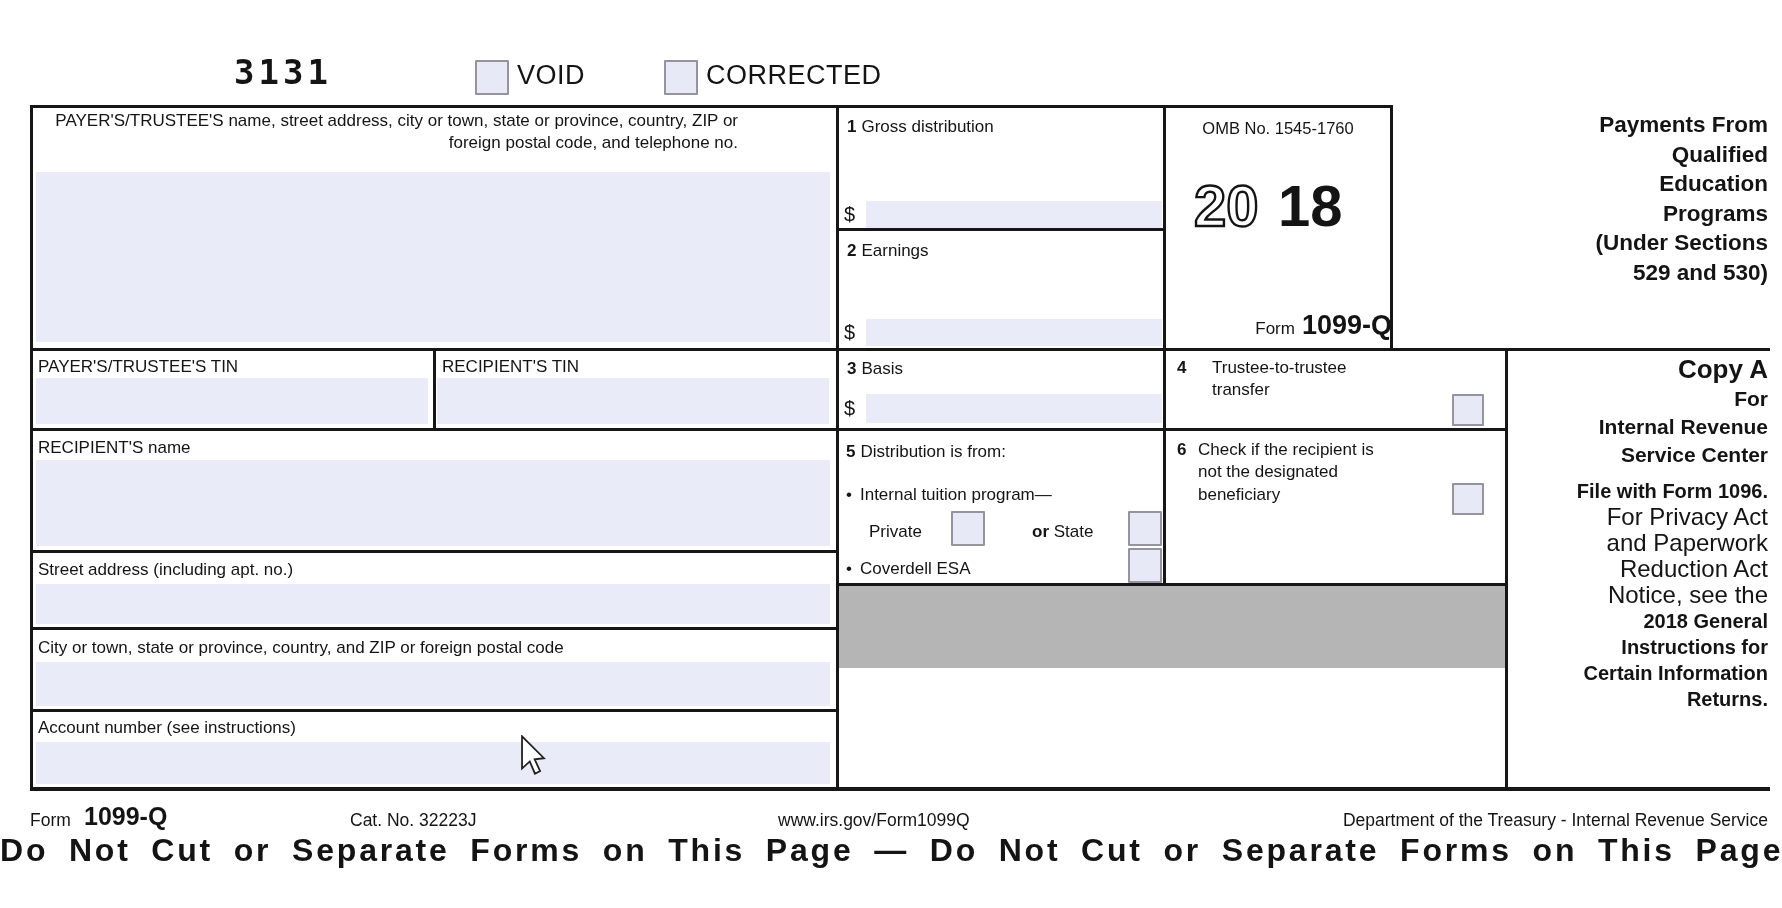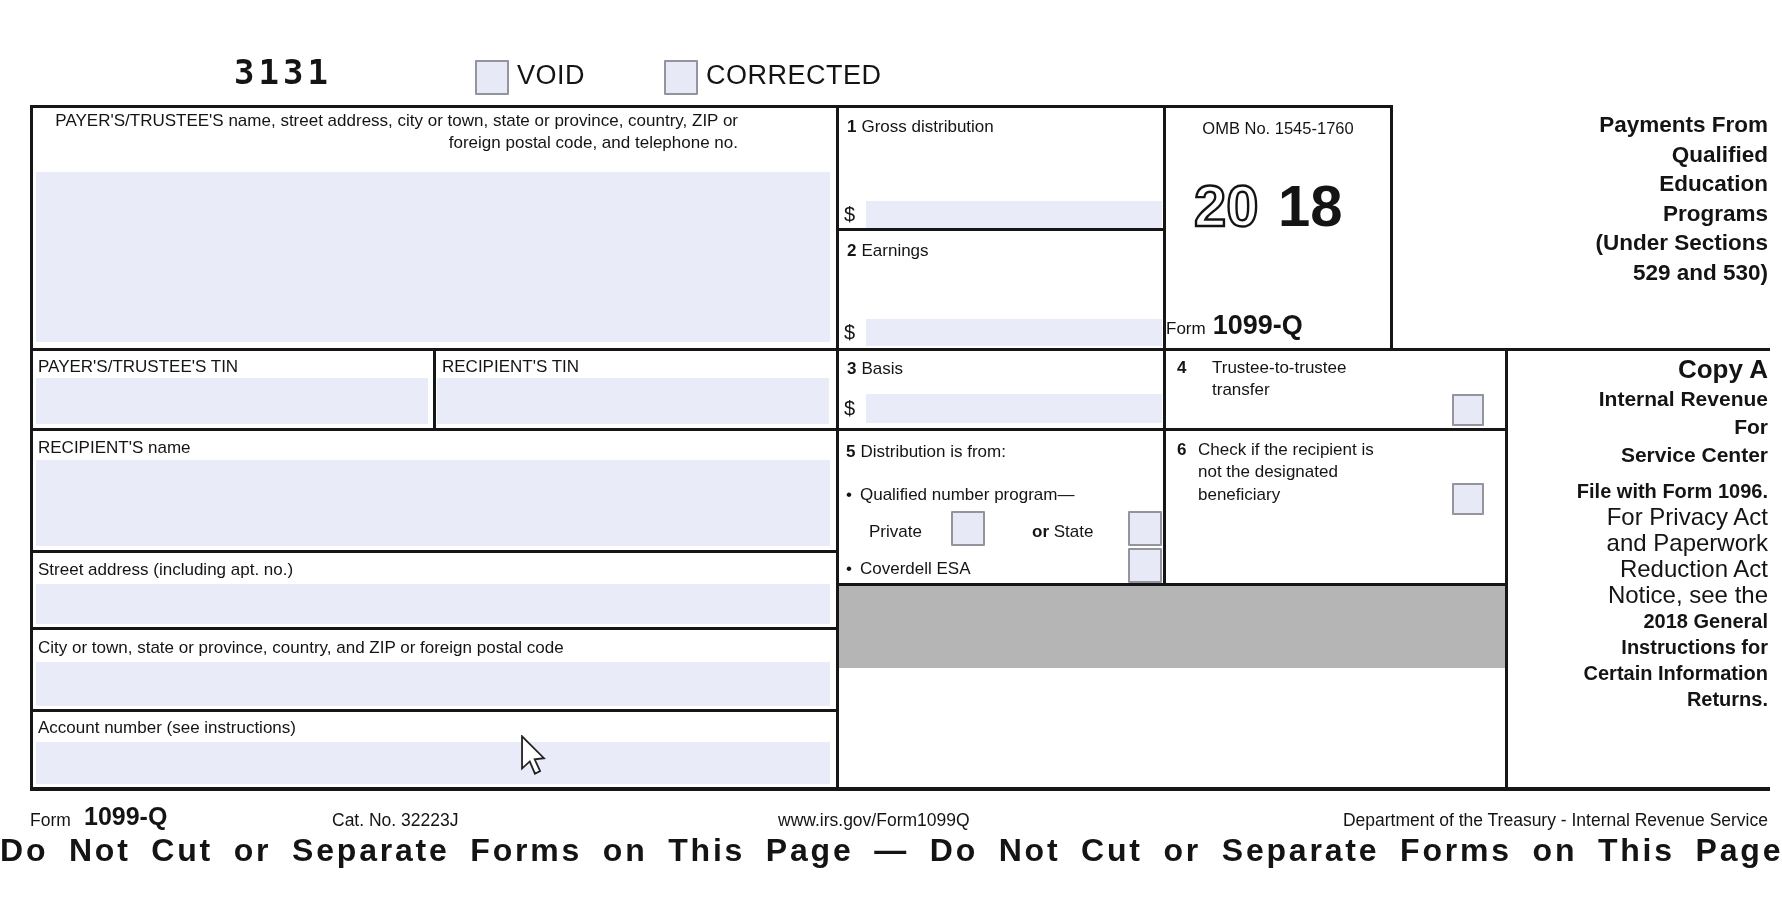--- a/index.html
+++ b/index.html
@@ -14,21 +14,21 @@
   .field{position:absolute;background:#e9ecf8;}
   .checkbox{position:absolute;background:#e7eaf6;border:2px solid #94949f;border-radius:1px;}
   .dollar{position:absolute;font-size:20px;color:#141414;}
   .print-code{position:absolute;left:234px;top:52px;font-family:"DejaVu Sans Mono","Liberation Mono",monospace;
     font-size:34px;font-weight:bold;letter-spacing:4px;}
   .hdr-cb-label{position:absolute;font-size:27px;letter-spacing:0.5px;}
   .omb-label{position:absolute;left:1166px;top:119px;width:224px;text-align:center;font-size:16.5px;}
   .year-svg{position:absolute;left:1192px;top:178px;}
   .year-outline{font-family:"Liberation Sans",sans-serif;font-weight:bold;font-size:58px;fill:#fff;stroke:#141414;stroke-width:2.4px;}
   .year-solid{font-family:"Liberation Sans",sans-serif;font-weight:bold;font-size:58px;fill:#141414;}
-  .omb-form{position:absolute;left:1166px;top:310px;width:226px;text-align:left;}
+  .omb-form{position:absolute;left:1166px;top:310px;width:226px;text-align:right;}
   .omb-form .fw{font-size:17px;}
   .omb-form .fn{font-size:27px;font-weight:bold;margin-left:7px;}
   .pay-title{position:absolute;right:14px;top:110px;width:320px;text-align:right;
     font-size:22.5px;font-weight:bold;line-height:29.5px;}
   .copy-a{position:absolute;right:14px;top:354px;width:280px;text-align:right;}
   .ca-title{font-size:26px;font-weight:bold;line-height:31px;}
   .ca-b{font-size:21px;font-weight:bold;line-height:28px;}
   .ca-file{font-size:20px;font-weight:bold;line-height:26px;margin-top:9px;}
   .ca-r{font-size:24px;line-height:26px;}
   .ca-i{font-size:20px;font-weight:bold;line-height:26px;}
@@ -111,21 +111,21 @@
       <div>Trustee-to-trustee</div>
       <div>transfer</div>
     </div>
   </div>
   <div class="checkbox" style="left:1452px;top:394px;width:28px;height:28px;"></div>
 
   <div class="lbl" style="left:38px;top:437px;">RECIPIENT'S name</div>
   <div class="field" style="left:36px;top:460px;width:794px;height:86px;"></div>
 
   <div class="lbl" style="left:846px;top:441px;"><span class="boxnum">5</span><span>Distribution is from:</span></div>
-  <div class="lbl" style="left:846px;top:484px;"><span class="bullet">•</span><span>Qualified number program—</span></div>
+  <div class="lbl" style="left:846px;top:484px;"><span class="bullet">•</span><span>Internal tuition program—</span></div>
   <div class="lbl" style="left:869px;top:521px;">Private</div>
   <div class="checkbox" style="left:951px;top:511px;width:30px;height:31px;"></div>
   <div class="lbl" style="left:1032px;top:521px;"><span class="b">or</span> <span>State</span></div>
   <div class="checkbox" style="left:1128px;top:511px;width:30px;height:31px;"></div>
   <div class="lbl" style="left:846px;top:558px;"><span class="bullet">•</span><span>Coverdell ESA</span></div>
   <div class="checkbox" style="left:1128px;top:548px;width:30px;height:31px;"></div>
 
   <div class="lbl" style="left:1177px;top:439px;">
     <span class="boxnum" style="position:absolute;left:0;top:0;">6</span>
     <div style="margin-left:21px;">
@@ -140,37 +140,37 @@
   <div class="field" style="left:36px;top:584px;width:794px;height:40px;"></div>
 
   <div class="lbl" style="left:38px;top:637px;">City or town, state or province, country, and ZIP or foreign postal code</div>
   <div class="field" style="left:36px;top:662px;width:794px;height:44px;"></div>
 
   <div class="lbl" style="left:38px;top:717px;">Account number (see instructions)</div>
   <div class="field" style="left:36px;top:742px;width:794px;height:42px;"></div>
 
   <div class="copy-a">
     <div class="ca-title">Copy A</div>
+    <div class="ca-b">For</div>
     <div class="ca-b">Internal Revenue</div>
-    <div class="ca-b">For</div>
     <div class="ca-b">Service Center</div>
     <div class="ca-file">File with Form 1096.</div>
     <div class="ca-r">For Privacy Act</div>
     <div class="ca-r">and Paperwork</div>
     <div class="ca-r">Reduction Act</div>
     <div class="ca-r">Notice, see the</div>
     <div class="ca-i">2018 General</div>
     <div class="ca-i">Instructions for</div>
     <div class="ca-i">Certain Information</div>
     <div class="ca-i">Returns.</div>
   </div>
 
   <div class="footer-item" style="left:30px;top:810px;">Form</div>
   <div class="footer-item b" style="left:84px;top:802px;font-size:25px;">1099-Q</div>
-  <div class="footer-item" style="left:332px;top:810px;text-align:center;">Cat. No. 32223J</div>
+  <div class="footer-item" style="left:350px;top:810px;text-align:center;">Cat. No. 32223J</div>
   <div class="footer-item" style="left:778px;top:810px;">www.irs.gov/Form1099Q</div>
   <div class="footer-item" style="right:14px;top:810px;">Department of the Treasury - Internal Revenue Service</div>
   <div class="do-not-cut">Do Not Cut or Separate Forms on This Page — Do Not Cut or Separate Forms on This Page</div>
 
   <svg class="cursor" width="26" height="40" viewBox="0 0 19 31">
     <path d="M1 1 L1 26 L7 20.5 L11 30 L15 28 L10.8 18.8 L18 18 Z" fill="#ffffff" stroke="#222222" stroke-width="1.4"></path>
   </svg>
 
 </div>
 

